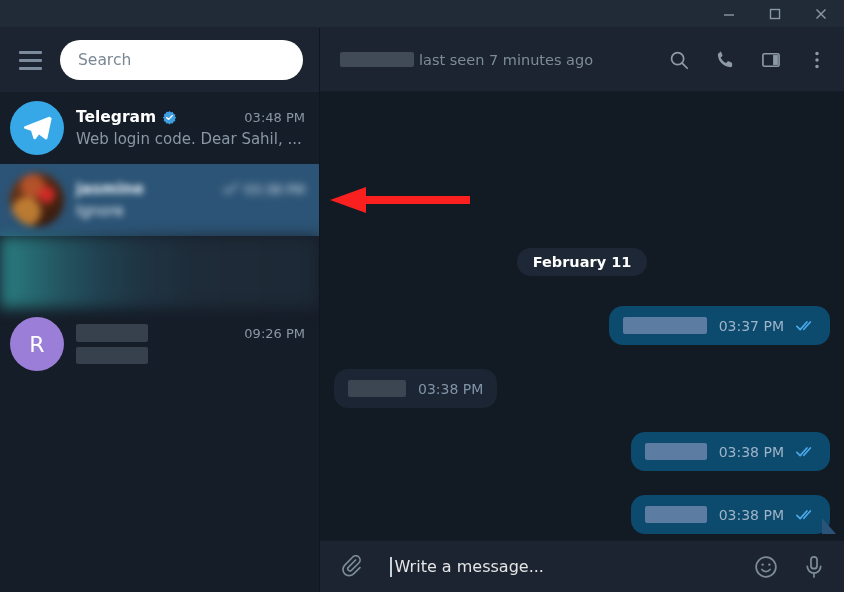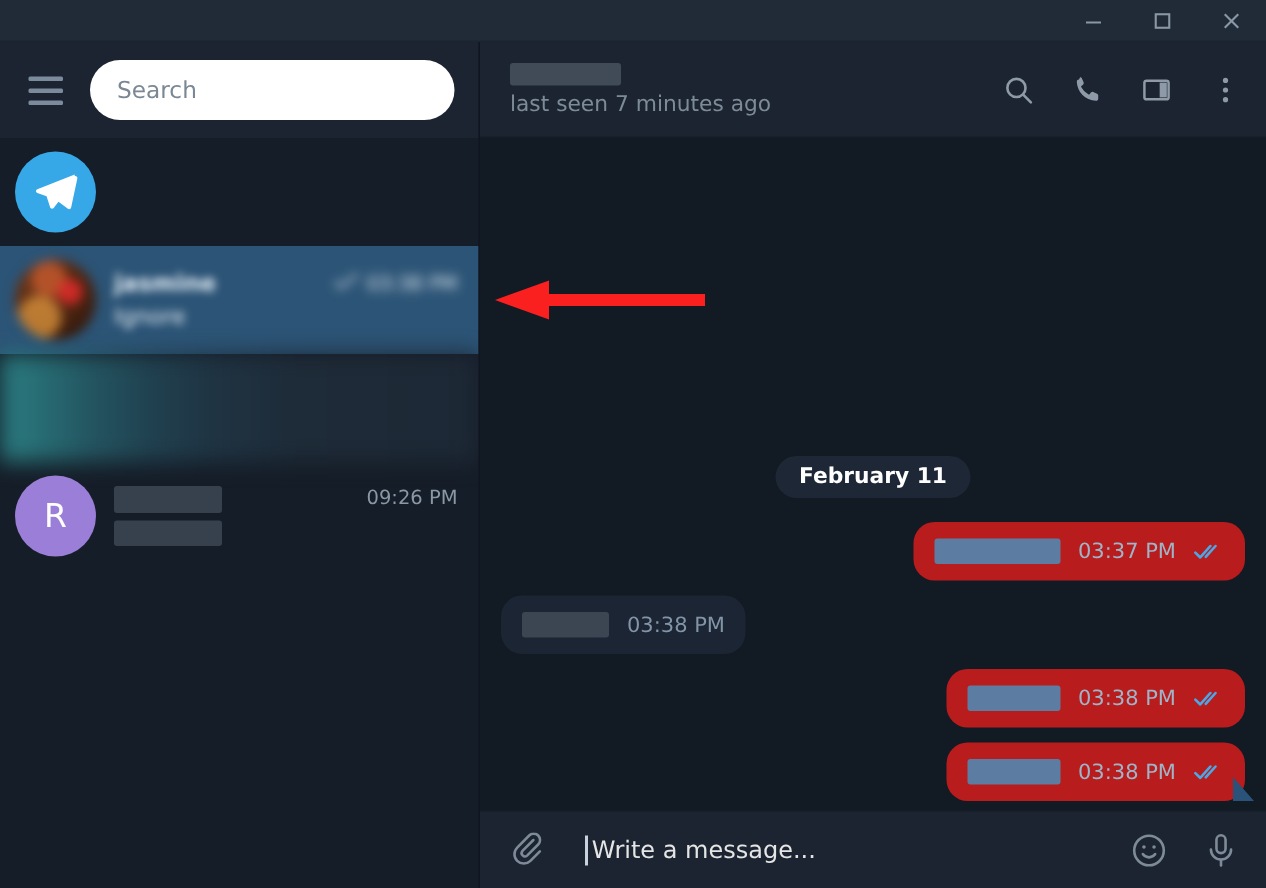--- a/index.html
+++ b/index.html
@@ -145,37 +145,37 @@
     flex: 1 1 auto; display: flex; flex-direction: column;
     background: #121a24; min-width: 0;
   }
   .chat-header {
     height: 64px; flex: 0 0 64px;
     background: #1b2430;
     display: flex; align-items: center;
     padding: 0 14px 0 20px;
     border-bottom: 1px solid #141d27;
   }
-  .chat-header-info { display: flex; flex-direction: column; gap: 5px; }
+  .chat-header-info { display: flex; flex-direction: row; gap: 5px; }
   .hdr-name-redact { width: 74px; height: 15px; background: #414b57; border-radius: 2px; }
   .hdr-status { color: #7d8b99; font-size: 14.5px; }
   .hdr-actions {
     margin-left: auto; display: flex; align-items: center; gap: 20px;
     color: #8e9aa7;
   }
   .hdr-actions .iconbtn {
     width: 26px; height: 26px;
     display: flex; align-items: center; justify-content: center;
     cursor: pointer;
   }
 
   .messages {
     flex: 1 1 auto; position: relative;
     padding: 10px 14px 6px 14px;
-    display: flex; flex-direction: column; gap: 10px;
+    display: flex; flex-direction: column; gap: 24px;
     justify-content: flex-end;
     overflow: hidden;
   }
   .datewrap { display: flex; justify-content: center; margin-bottom: 6px; }
   .datebadge {
     background: #1e2735; color: #ffffff;
     font-size: 14.5px; font-weight: bold;
     padding: 6px 16px; border-radius: 14px;
   }
 
@@ -183,21 +183,21 @@
   .msgrow.out { justify-content: flex-end; }
   .msgrow.in  { justify-content: flex-start; }
 
   .bubble {
     display: flex; align-items: center; gap: 12px;
     padding: 11px 14px;
     border-radius: 14px;
     position: relative;
     max-width: 74%;
   }
-  .bubble.out { background: #b91c1c; }
+  .bubble.out { background: #0c4a6e; }
   .bubble.in  { background: #1b2533; }
   .bubble .txt-redact { height: 17px; border-radius: 2px; }
   .bubble.out .txt-redact { background: #5c7da1; }
   .bubble.in  .txt-redact { background: #3c4653; }
   .bubble .time { font-size: 14px; color: #9fb4c8; white-space: nowrap; }
   .bubble.in .time { color: #8294a6; }
   .ticks { color: #4aa8e8; display: flex; align-items: center; }
   .bubble.tail::after {
     content: ""; position: absolute;
     right: -6px; bottom: 0;
@@ -277,20 +277,31 @@
 
       <div class="chatlist">
 
         <div class="chatrow">
           <div class="avatar avatar-tg">
             <svg width="32" height="32" viewBox="0 0 24 24">
               <path d="M21.6 3.3 2.9 10.6c-.9.35-.88 1.62.03 1.94l4.6 1.6 1.77 5.5c.26.8 1.28.99 1.8.33l2.4-3.05 4.7 3.45c.6.44 1.46.11 1.62-.62l3.1-14.5c.17-.8-.62-1.47-1.32-1.2z" fill="#ffffff"></path>
             </svg>
           </div>
           <div class="chatmeta">
+            <div class="chatline1">
+              <span class="chatname">Telegram</span>
+              <span class="verified">
+                <svg width="15" height="15" viewBox="0 0 24 24">
+                  <path d="M12 1.5l2.2 2.1 3-.5 1.2 2.8 2.8 1.2-.5 3 2.1 2.2-2.1 2.2.5 3-2.8 1.2-1.2 2.8-3-.5-2.2 2.1-2.2-2.1-3 .5-1.2-2.8-2.8-1.2.5-3L1.5 12l2.1-2.2-.5-3 2.8-1.2 1.2-2.8 3 .5z" fill="#3f9ee0"></path>
+                  <path d="M7.4 12.1l3 3 6.2-6.2" fill="none" stroke="#ffffff" stroke-width="2" stroke-linecap="round" stroke-linejoin="round"></path>
+                </svg>
+              </span>
+              <span class="chattime">03:48 PM</span>
+            </div>
+            <div class="chatpreview">Web login code. Dear Sahil, ...</div>
           </div>
         </div>
 
         <div class="chatrow selected">
           <div class="avatar avatar-photo"></div>
           <div class="chatmeta">
             <div class="chatline1">
               <span class="chatname">jasmine</span>
               <span class="chattime">
                 <span>

